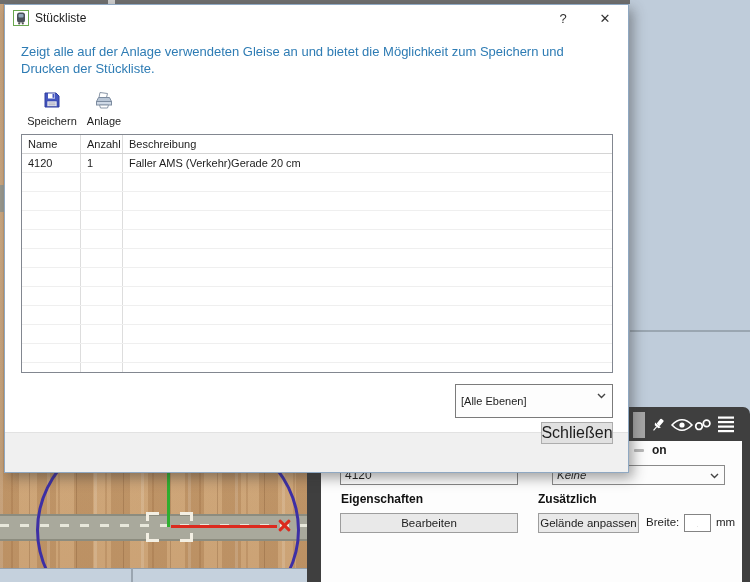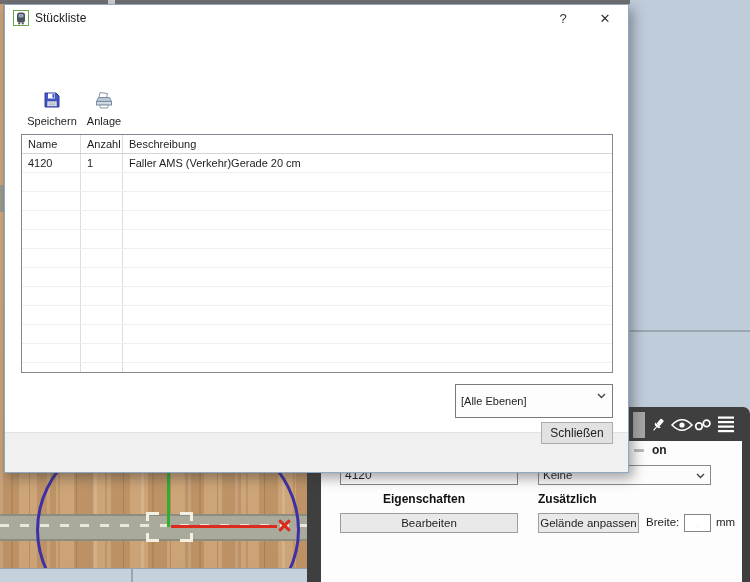--- a/index.html
+++ b/index.html
@@ -94,21 +94,21 @@
          white-space:nowrap;}
   .c-name{width:59px;} .c-anz{width:42px;} .c-desc{flex:1;border-right:none;}
 
   .dcombo{position:absolute;left:450px;top:379px;width:158px;height:22px;box-sizing:border-box;
           background:#fdfdfd;border:1px solid #7b7b7b;font-size:11px;color:#1d1d1d;
           display:flex;align-items:center;padding:16px 5px;cursor:pointer;}
   .dcombo svg{position:absolute;right:6px;top:8px;}
   .dfooter{position:absolute;left:0;right:0;bottom:0;height:39px;background:#f0f0f0;
            border-top:1px solid #e2e2e2;}
   .close-btn{position:absolute;left:536px;top:417px;width:72px;height:22px;box-sizing:border-box;
-           background:#e1e1e1;border:1px solid #adadad;font-size:12px;color:#1d1d1d;
+           background:#e1e1e1;border:1px solid #adadad;font-size:16px;color:#1d1d1d;
            display:flex;align-items:center;justify-content:center;cursor:pointer;}
 </style>
 </head>
 <body>
 
 <div class="screen">
 
   <div class="abs top-strip"></div>
   <div class="abs top-strip-notch"></div>
   <div class="abs sky-line"></div>
@@ -179,28 +179,28 @@
       <i></i>
       <i></i>
       <i></i>
       <i></i>
       <i></i>
     </div>
   <div class="frag-on" style="left:652px;top:443px;">on</div>
 
   <input class="pfield" style="left: 340px; top: 465px; width: 178px;" value="4120">
   <div class="req" style="left:523px;top:466px;">*</div>
-  <div class="pcombo" style="left:538px;top:465px;width:173px;">
+  <div class="pcombo" style="left:552px;top:465px;width:173px;font-style:italic;">
     <span>Keine</span>
     <svg width="9" height="6" viewBox="0 0 9 6">
       <polyline points="1,1 4.5,4.5 8,1" fill="none" stroke="#444" stroke-width="1.4"></polyline>
       </svg>
   </div>
 
-  <div class="pheading" style="left:341px;top:492px;margin-left:42px;">Eigenschaften</div>
+  <div class="pheading" style="left:341px;top:492px;">Eigenschaften</div>
   <div class="pheading" style="left:538px;top:492px;">Zusätzlich</div>
 
   <div class="pbtn" style="left:538px;top:513px;width:101px;">Gelände anpassen</div>
   <div class="pbtn" style="left:340px;top:513px;width:178px;">Bearbeiten</div>
   <div class="plabel" style="left:646px;top:516px;">Breite:</div>
   <input class="pfield" style="left: 684px; top: 514px; width: 27px; height: 18px; padding: 0px 12px; font-size: 11px;" value="100">
   <div class="plabel" style="left:716px;top:516px;">mm</div>
 
   <div class="abs dialog">
     <div class="titlebar">
@@ -211,20 +211,21 @@
           <rect x="5.5" y="4" width="5" height="3.5" rx="1" fill="#8fa4b8"></rect>
           <circle cx="6.2" cy="13.4" r="1.1" fill="#555"></circle>
           <circle cx="9.8" cy="13.4" r="1.1" fill="#555"></circle>
           </svg>
       </span>
       <span class="dlg-title">Stückliste</span>
       <span class="cap-btn cap-help">?</span>
       <span class="cap-btn cap-close">✕</span>
     </div>
 
+    <div class="desc">Zeigt alle auf der Anlage verwendeten Gleise an und bietet die Möglichkeit zum Speichern und Drucken der Stückliste.</div>
 
     <div class="tool tool-save">
       <span>
         <svg width="18" height="18" viewBox="0 0 18 18">
           <path d="M2 2 h11 l3 3 v11 h-14 z" fill="#4456c0" stroke="#2e3d9e"></path>
           <rect x="5" y="2.5" width="7" height="5" fill="#fff"></rect>
           <rect x="9.5" y="3" width="2" height="3.8" fill="#4456c0"></rect>
           <rect x="4" y="10" width="10" height="5.5" fill="#e8eaf6" stroke="#2e3d9e" stroke-width="0.6"></rect>
           <line x1="5.5" y1="12" x2="12.5" y2="12" stroke="#99a" stroke-width="0.8"></line>
           <line x1="5.5" y1="13.8" x2="12.5" y2="13.8" stroke="#99a" stroke-width="0.8"></line>

